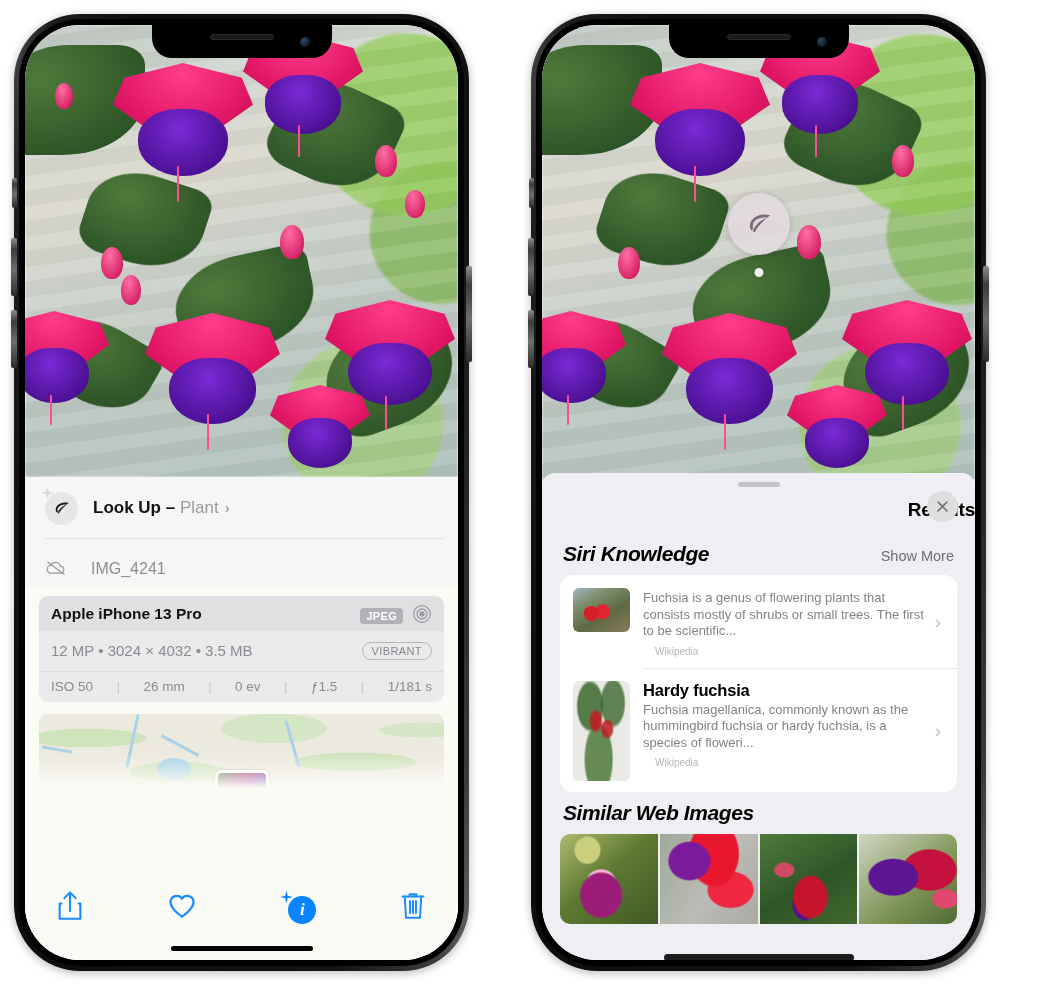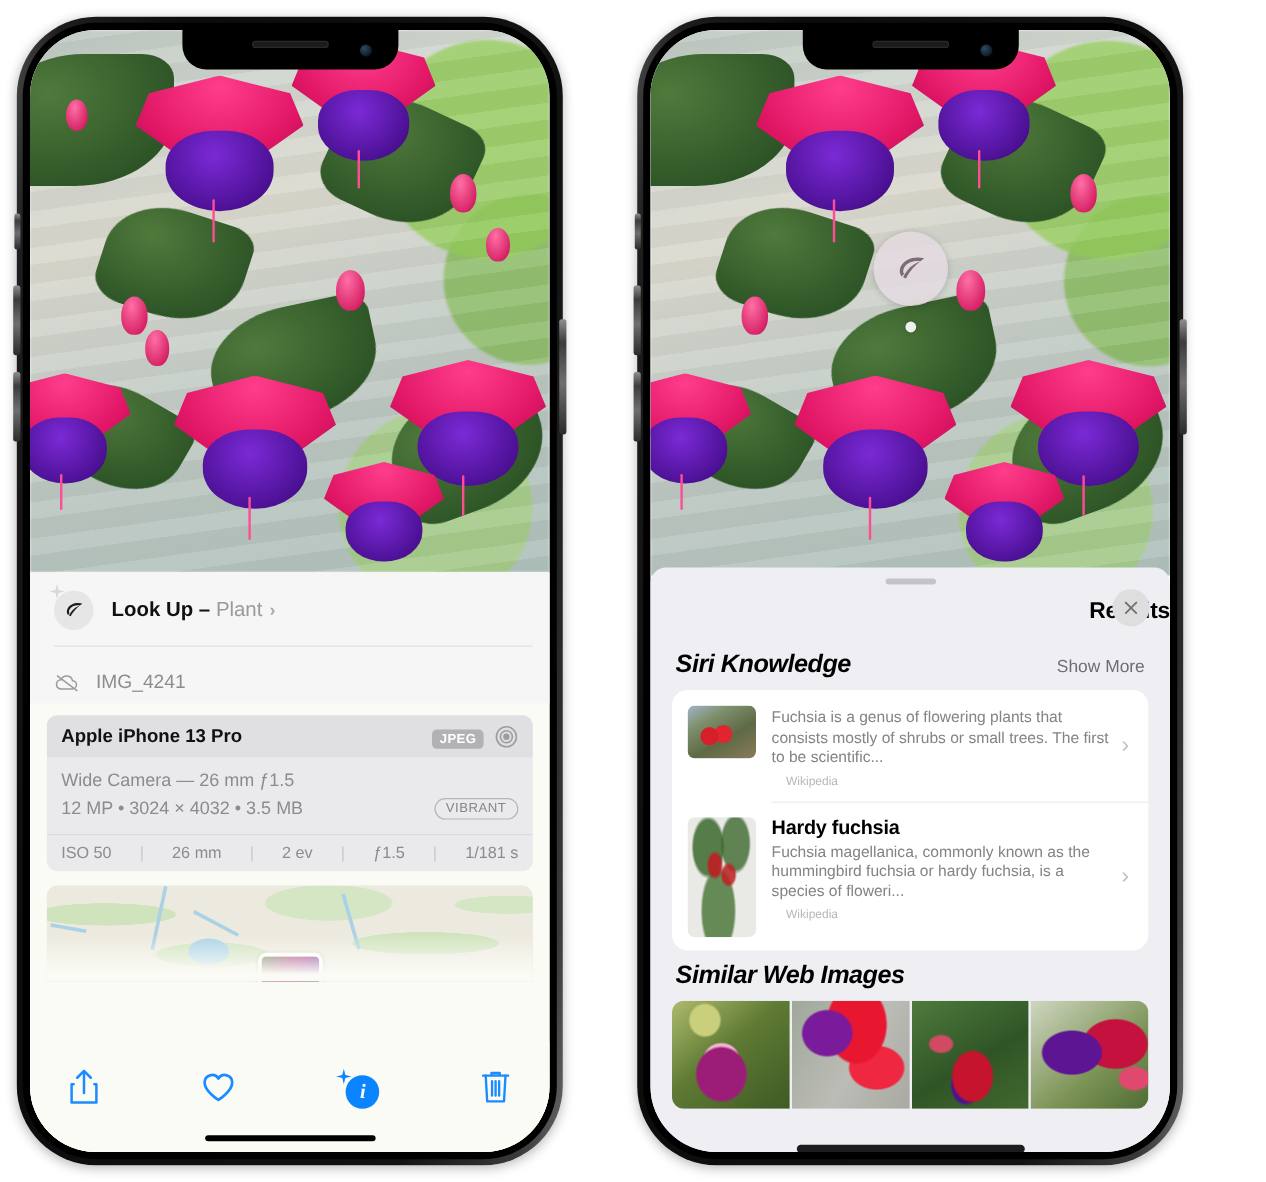--- a/index.html
+++ b/index.html
@@ -155,21 +155,21 @@
   }
   .lookup-txt { margin-left:15px; font-size:17px; font-weight:bold; color:#111; }
   .lookup-txt .dash { font-weight:bold; }
   .lookup-txt .sub { font-weight:normal; color:#9a9a9a; }
   .chev-sm { margin-left:6px; color:#a8a8a8; font-size:15px; }
 
   .meta-block { padding:14px 20px 8px; background:#f6f6f6; }
   .meta-line1 { display:flex; justify-content:space-between; align-items:baseline; }
   .meta-date { font-size:16px; font-weight:bold; color:#0f0f0f; letter-spacing:-.1px; }
   .adjust { font-size:16px; color:#1a8cff; }
-  .meta-line2 { display:flex; align-items:center; gap:13px; margin-top:7px; }
+  .meta-line2 { display:flex; gap:24px; margin-top:7px; }
   .meta-line2 svg { width:22px; height:16px; }
   .meta-file { font-size:16px; color:#8d8d8d; }
 
   .cam-card {
     margin:10px 14px 0; border-radius:9px; overflow:hidden;
     background:#eaeaec; font-size:15px;
   }
   .cam-head {
     display:flex; align-items:center; justify-content:space-between;
     padding:8px 12px 7px; background:#e0e0e3;
@@ -433,32 +433,31 @@
           <span class="cam-head-right">
             <span class="jpeg">JPEG</span>
             <svg class="hdr-ic" viewBox="0 0 24 24" fill="none" stroke="#9c9ca1" stroke-width="1.6">
               <circle cx="12" cy="12" r="10"></circle>
                 <circle cx="12" cy="12" r="6"></circle>
                 <circle cx="12" cy="12" r="2.4" fill="#9c9ca1"></circle>
             </svg>
           </span>
         </div>
         <div class="cam-body">
-          <div class="cam-sub">Wide Camera — 26 mm ƒ1.5</div>
           <div class="cam-row2">
             <span class="cam-sub">12 MP • 3024 × 4032 • 3.5 MB</span>
             <span class="vibrant">VIBRANT</span>
           </div>
         </div>
         <div class="exif">
           <span>ISO 50</span>
           <span class="sep2">|</span>
           <span>26 mm</span>
           <span class="sep2">|</span>
-          <span>2 ev</span>
+          <span>0 ev</span>
           <span class="sep2">|</span>
           <span>ƒ1.5</span>
           <span class="sep2">|</span>
           <span>1/181 s</span>
         </div>
       </div>
 
       <div class="map-wrap">
         <div class="map-terrain"></div>
         <div class="river" style="left:92px;top:0;width:3px;height:54px;transform:rotate(12deg);"></div>

